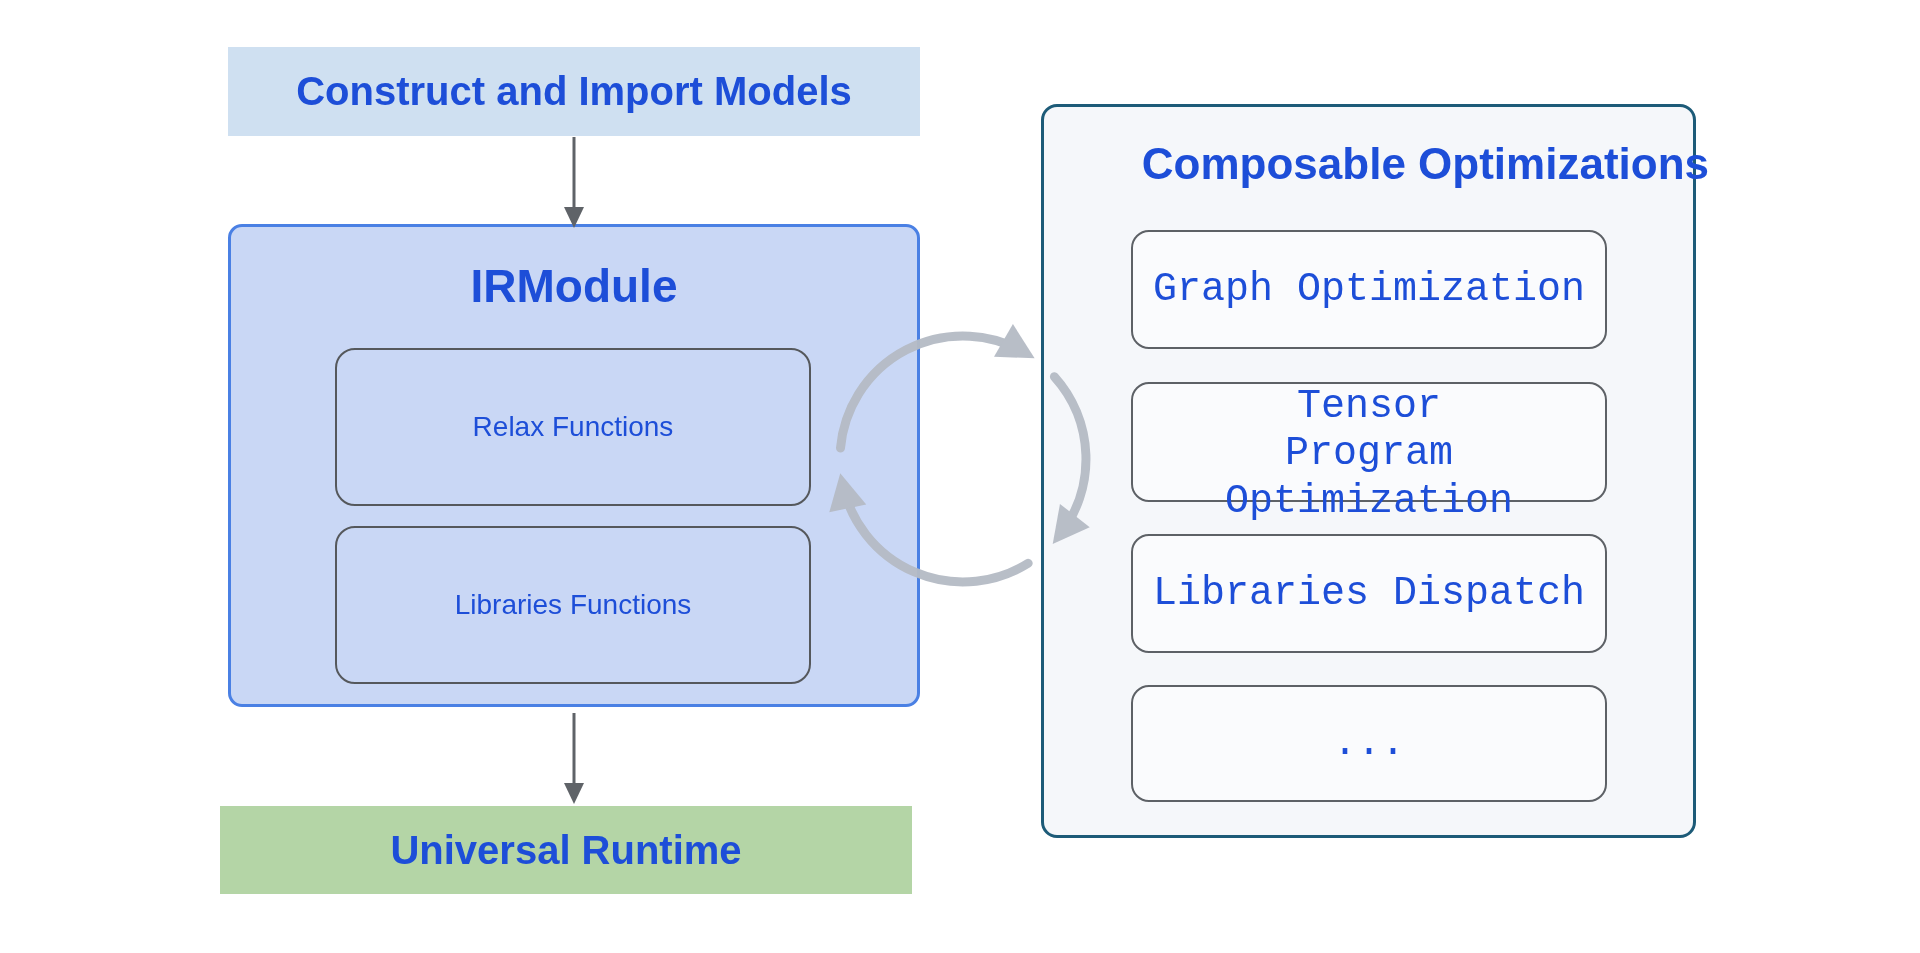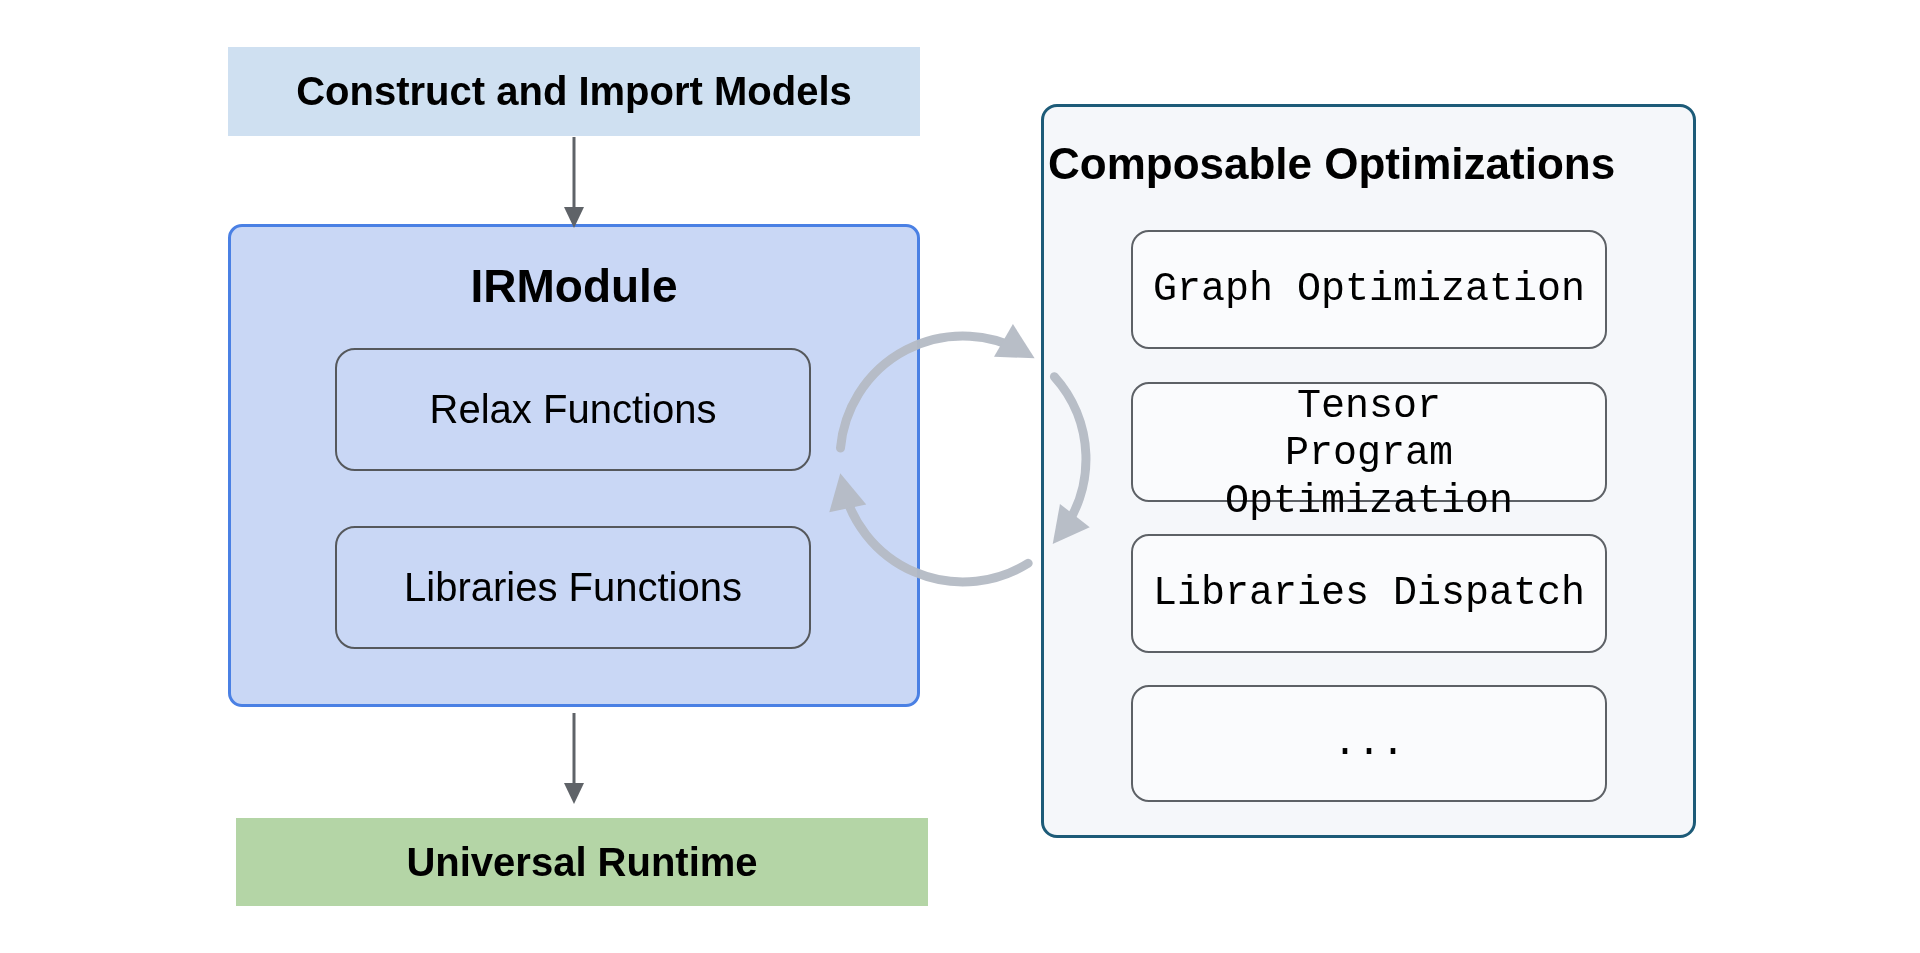--- a/index.html
+++ b/index.html
@@ -1,56 +1,56 @@
 <!DOCTYPE html>
 <html><head>
 <meta charset="utf-8">
 <style>
   html,body{margin:0;padding:0;background:#ffffff;}
   .canvas{
     position:relative;width:1920px;height:953px;background:#ffffff;overflow:hidden;
-    font-family:"Liberation Sans","DejaVu Sans",sans-serif;color:#000000;
+    font-family:"Liberation Sans","DejaVu Sans",sans-serif;color:#1d4ed8;
   }
   .label{display:flex;align-items:center;justify-content:center;text-align:center;}
 
   
   .top-box{
     position:absolute;left:228px;top:47px;width:692px;height:89px;
     background:#cfe0f1;font-size:40px;font-weight:bold;
   }
   
   .runtime-box{
-    position:absolute;left:236px;top:806px;width:692px;height:88px;
-    background:#b4d5a6;font-size:40px;font-weight:bold;margin-top:12px;
+    position:absolute;left:220px;top:806px;width:692px;height:88px;
+    background:#b4d5a6;font-size:40px;font-weight:bold;
   }
   
   .irmodule{
     position:absolute;left:228px;top:224px;width:692px;height:483px;
     background:#c9d7f5;border:3px solid #4a80e4;border-radius:14px;box-sizing:border-box;
   }
   .ir-title{
     position:absolute;left:0;top:32px;width:100%;
     font-size:46px;font-weight:bold;text-align:center;
   }
   .ir-inner{
-    position:absolute;left:104px;width:476px;height:123px;
+    position:absolute;left:104px;width:476px;height:158px;
     border:2.5px solid #55585c;border-radius:20px;box-sizing:border-box;
-    background:transparent;font-size:40px;
+    background:transparent;font-size:28px;
   }
   .ir-inner.relax{top:121px;}
   .ir-inner.tensorir{top:299px;}
 
   
   .panel{
     position:absolute;left:1041px;top:104px;width:655px;height:734px;
     background:#f5f7fa;border:3px solid #1d5b78;border-radius:16px;box-sizing:border-box;
   }
   .panel-title{
-    position:absolute;left:4px;top:32px;width:100%;
-    font-size:44px;font-weight:bold;text-align:left;
+    position:absolute;left:16px;top:32px;width:100%;
+    font-size:44px;font-weight:bold;text-align:right;
   }
   .panel-item{
     position:absolute;left:87px;width:476px;
     background:#fafbfd;border:2.5px solid #5d6166;border-radius:18px;box-sizing:border-box;
     font-size:40px;line-height:1.18;font-family:Liberation Mono, monospace;
   }
   .panel-item.i0{top:123px;height:119px;}
   .panel-item.i1{top:275px;height:120px;}
   .panel-item.i2{top:427px;height:119px;}
   .panel-item.i3{top:578px;height:117px;}

